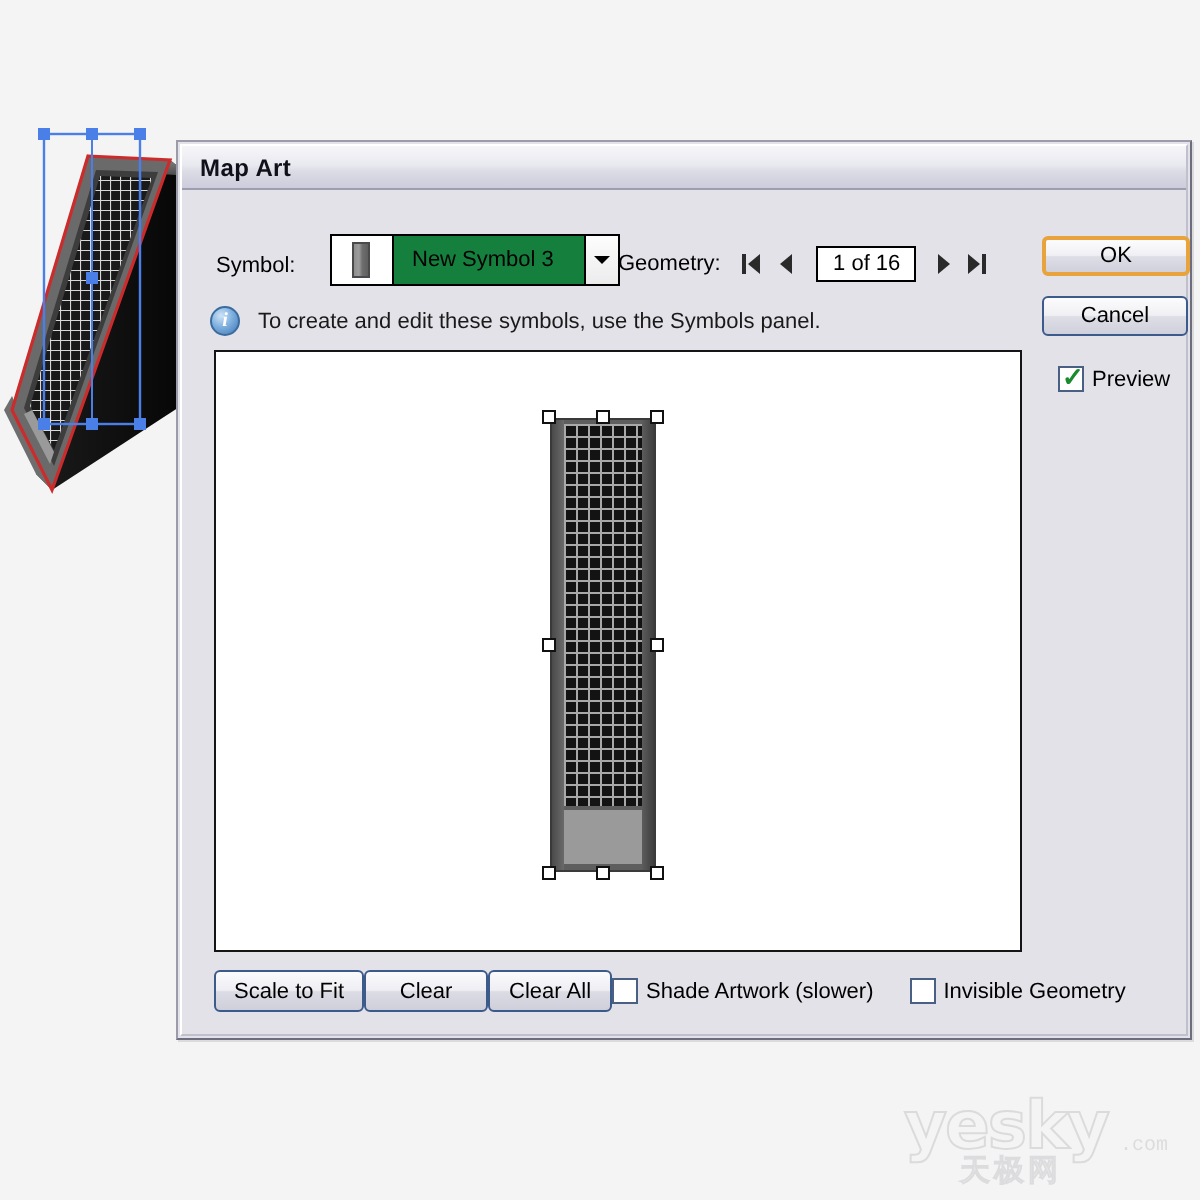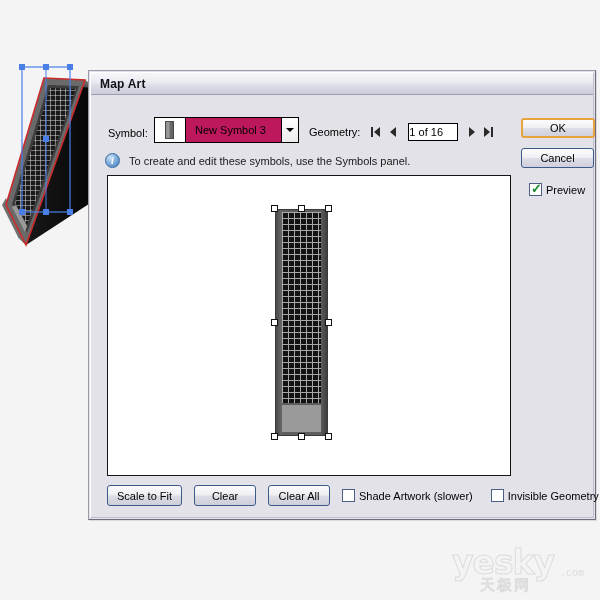--- a/index.html
+++ b/index.html
@@ -71,25 +71,25 @@
   
   #symbol-label {
     position: absolute;
     left: 17px;
     top: 54px;
     font-size: 11px;
     text-align: right;
   }
   #symbol-combo {
     position: absolute;
-    left: 63px;
+    left: 74px;
     top: 44px;
     width: 145px;
     height: 26px;
-    background: #be185d;
+    background: #15803d;
     border: 1px solid #000;
     box-sizing: border-box;
     display: flex;
     align-items: center;
   }
   #symbol-thumb {
     width: 30px;
     height: 24px;
     margin-left: 0px;
     border-right: 1px solid #000;
@@ -165,21 +165,21 @@
   }
   .bar-l { width: 2px; height: 10px; background: #2a2a2a; margin-right: 1px; }
   .bar-r { width: 2px; height: 10px; background: #2a2a2a; margin-left: 1px; }
   #surface-field {
     width: 50px;
     height: 18px;
     background: #fff;
     border: 1px solid #000;
     box-sizing: border-box;
     font-size: 11px;
-    text-align: left;
+    text-align: center;
     line-height: 16px;
     margin: 0 6px;
   }
 
   
   #info-row {
     position: absolute;
     left: 14px;
     top: 80px;
     display: flex;
@@ -286,21 +286,21 @@
     background: linear-gradient(to bottom,#fbfbfd 0%,#eeeef3 48%,#dcdce5 52%,#cfcfdb 100%);
     border: 1px solid #3c5a8a;
     border-radius: 3px;
     box-sizing: border-box;
     font-size: 11px;
     color: #000;
     display: flex;
     align-items: center;
     justify-content: center;
     padding: 0 9px;
-    margin-right: 12px;
+    margin-right: 0;
     cursor: default;
     white-space: nowrap;
   }
   .cb-wrap {
     display: flex;
     align-items: center;
     margin-right: 18px;
     text-align: right;
   }
   .cb-box {

